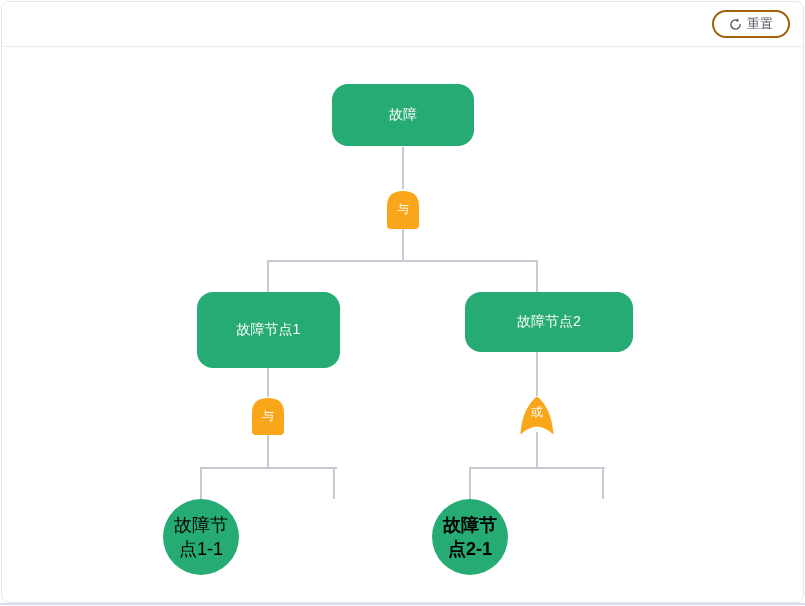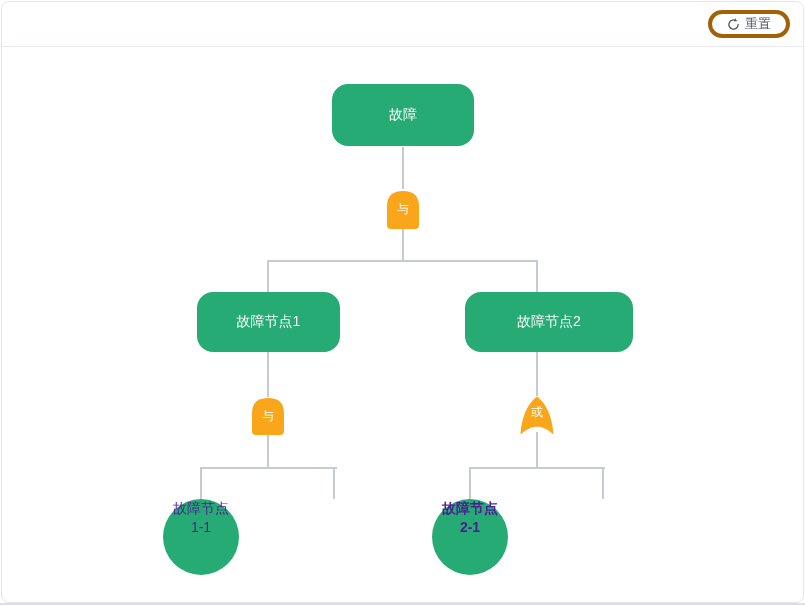--- a/index.html
+++ b/index.html
@@ -7,34 +7,34 @@
         font-family:"Liberation Sans","DejaVu Sans",sans-serif;overflow:hidden;}
   .panel{position:absolute;left:1px;top:1px;width:801px;height:600px;
          border:1px solid #E3E6EB;border-radius:8px;background:#fff;overflow:hidden;}
   .bottom-strip{position:absolute;left:0;top:603px;width:805px;height:2px;background:#D8DFEA;}
 
   
   .toolbar{position:absolute;left:0;top:0;right:0;height:45px;
            border-bottom:1px solid #E9EDF2;display:flex;align-items:center;
            justify-content:flex-end;gap:12px;padding-right:13px;box-sizing:border-box;background:#fff;z-index:5;}
   .tb-btn{display:flex;align-items:center;gap:5px;height:28px;padding:0 15px;
-          background:#fff;border:4px solid #a16207;border-radius:14px;cursor:pointer;
+          background:#fff;border:2px solid #a16207;border-radius:14px;cursor:pointer;
           font-size:13px;color:#51565E;font-family:inherit;}
   .tb-btn svg{display:block;}
 
   
   .canvas{position:absolute;inset:0;}
   .ln{position:absolute;background:var(--connector,#C7CAD2);}
 
   .rect-node{position:absolute;background:var(--node-green,#27AB74);border-radius:16px;
              display:flex;align-items:center;justify-content:center;color:#fff;
              font-size:14px;cursor:pointer;}
   .leaf{position:absolute;width:76px;height:76px;border-radius:50%;
-        background:var(--node-green,#27AB74);display:flex;
-        justify-content:center;color:#4c1d95;font-size:14px;cursor:pointer;}
+        background:var(--node-green,#27AB74);display:flex;align-items:center;
+        justify-content:center;color:#000000;font-size:18px;cursor:pointer;}
   .leaf span{display:block;width:56px;text-align:center;line-height:1.35;}
 
   .gate{position:absolute;width:34px;cursor:pointer;}
   .gate svg{display:block;width:34px;}
   .gate svg path{fill:var(--gate-orange,#FAA61B);}
   .gate .gate-label{position:absolute;left:0;top:0;width:100%;height:100%;
         display:flex;align-items:center;justify-content:center;
         color:#fff;font-size:12px;}
   .gate.or .gate-label{transform:translateY(-3px);}
 </style>
@@ -78,21 +78,21 @@
         <span>故障</span>
       </div>
 
       <div class="gate and" style="left:384px;top:188px;height:39px;">
         <svg viewBox="0 0 34 38" height="39" preserveAspectRatio="none">
           <path d="M5,38 Q1,38 1,34 L1,16 Q1,1 17,1 Q33,1 33,16 L33,34 Q33,38 29,38 Z"></path>
         </svg>
         <span class="gate-label">与</span>
       </div>
 
-      <div class="rect-node" style="left:195px;top:290px;width:143px;height:60px;">
+      <div class="rect-node" style="left:195px;top:290px;width:143px;height:76px;">
         <span>故障节点1</span>
       </div>
       <div class="rect-node" style="left:463px;top:290px;width:168px;height:60px;">
         <span>故障节点2</span>
       </div>
 
       <div class="gate and" style="left:249px;top:395px;height:38px;">
         <svg viewBox="0 0 34 38" height="38" preserveAspectRatio="none">
           <path d="M5,38 Q1,38 1,34 L1,16 Q1,1 17,1 Q33,1 33,16 L33,34 Q33,38 29,38 Z"></path>
         </svg>

